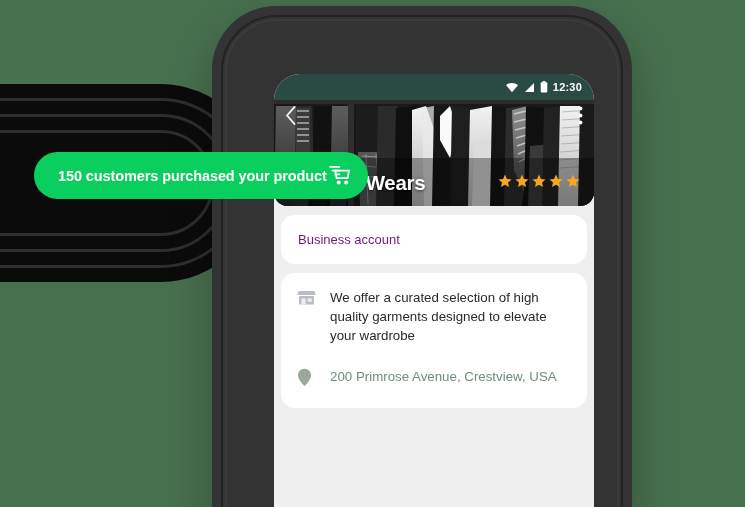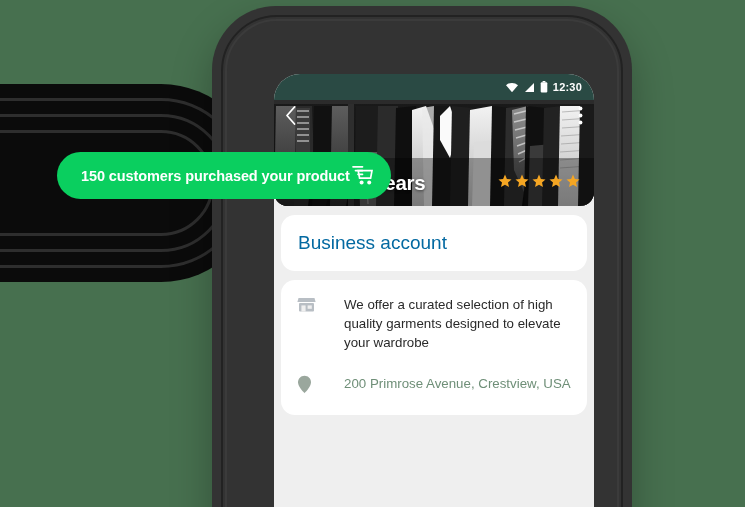--- a/index.html
+++ b/index.html
@@ -25,21 +25,21 @@
   }
   .ring-line{
     border:3px solid #2E2E2E;
   }
   .r1{ left:14px;  top:14px;  width:492px; height:170px; }
   .r2{ left:30px;  top:30px;  width:460px; height:138px; }
   .r3{ left:46px;  top:46px;  width:428px; height:106px; }
 
   
   .pill{
-    position:absolute; left:57px; top:152px; z-index:40;
+    position:absolute; left:34px; top:152px; z-index:40;
     height:47px; padding:0 18px 0 24px;
     background:#0ACF5F; border-radius:999px;
     display:flex; align-items:center; 
     color:#ffffff; font-size:14.5px; font-weight:bold;
     letter-spacing:-0.1px; white-space:nowrap;
   }
   .pill svg{ display:block; }
 
   
   .phone{
@@ -108,26 +108,26 @@
     text-shadow:0 1px 3px rgba(0,0,0,.55);
   }
   .stars{ display:flex; gap:3px; }
 
   
   .card{
     background:#ffffff; margin:9px 7px 0 7px;
     border-radius:14px;
   }
   .card-acct{ padding:17px 17px; }
-  .card-acct .t{ font-size:19px; color:#0369a1; }
+  .card-acct .t{ font-size:13px; color:#701a75; }
 
   .card-info{ padding:4px 0 6px 0; }
   .row{
     display:flex; align-items:flex-start;
-    gap:27px; padding:11px 16px;
+    gap:13px; padding:11px 16px;
   }
   .row .ico{ flex:0 0 20px; padding-top:1px; }
   .row .txt{
     font-size:13.3px; line-height:1.44; color:#2a2a2a;
   }
   .row.addr .txt{ color:#6F8F78; }
   .row.addr .ico svg path{ fill:#9AA79D; }
 </style>
 </head>
 <body>

